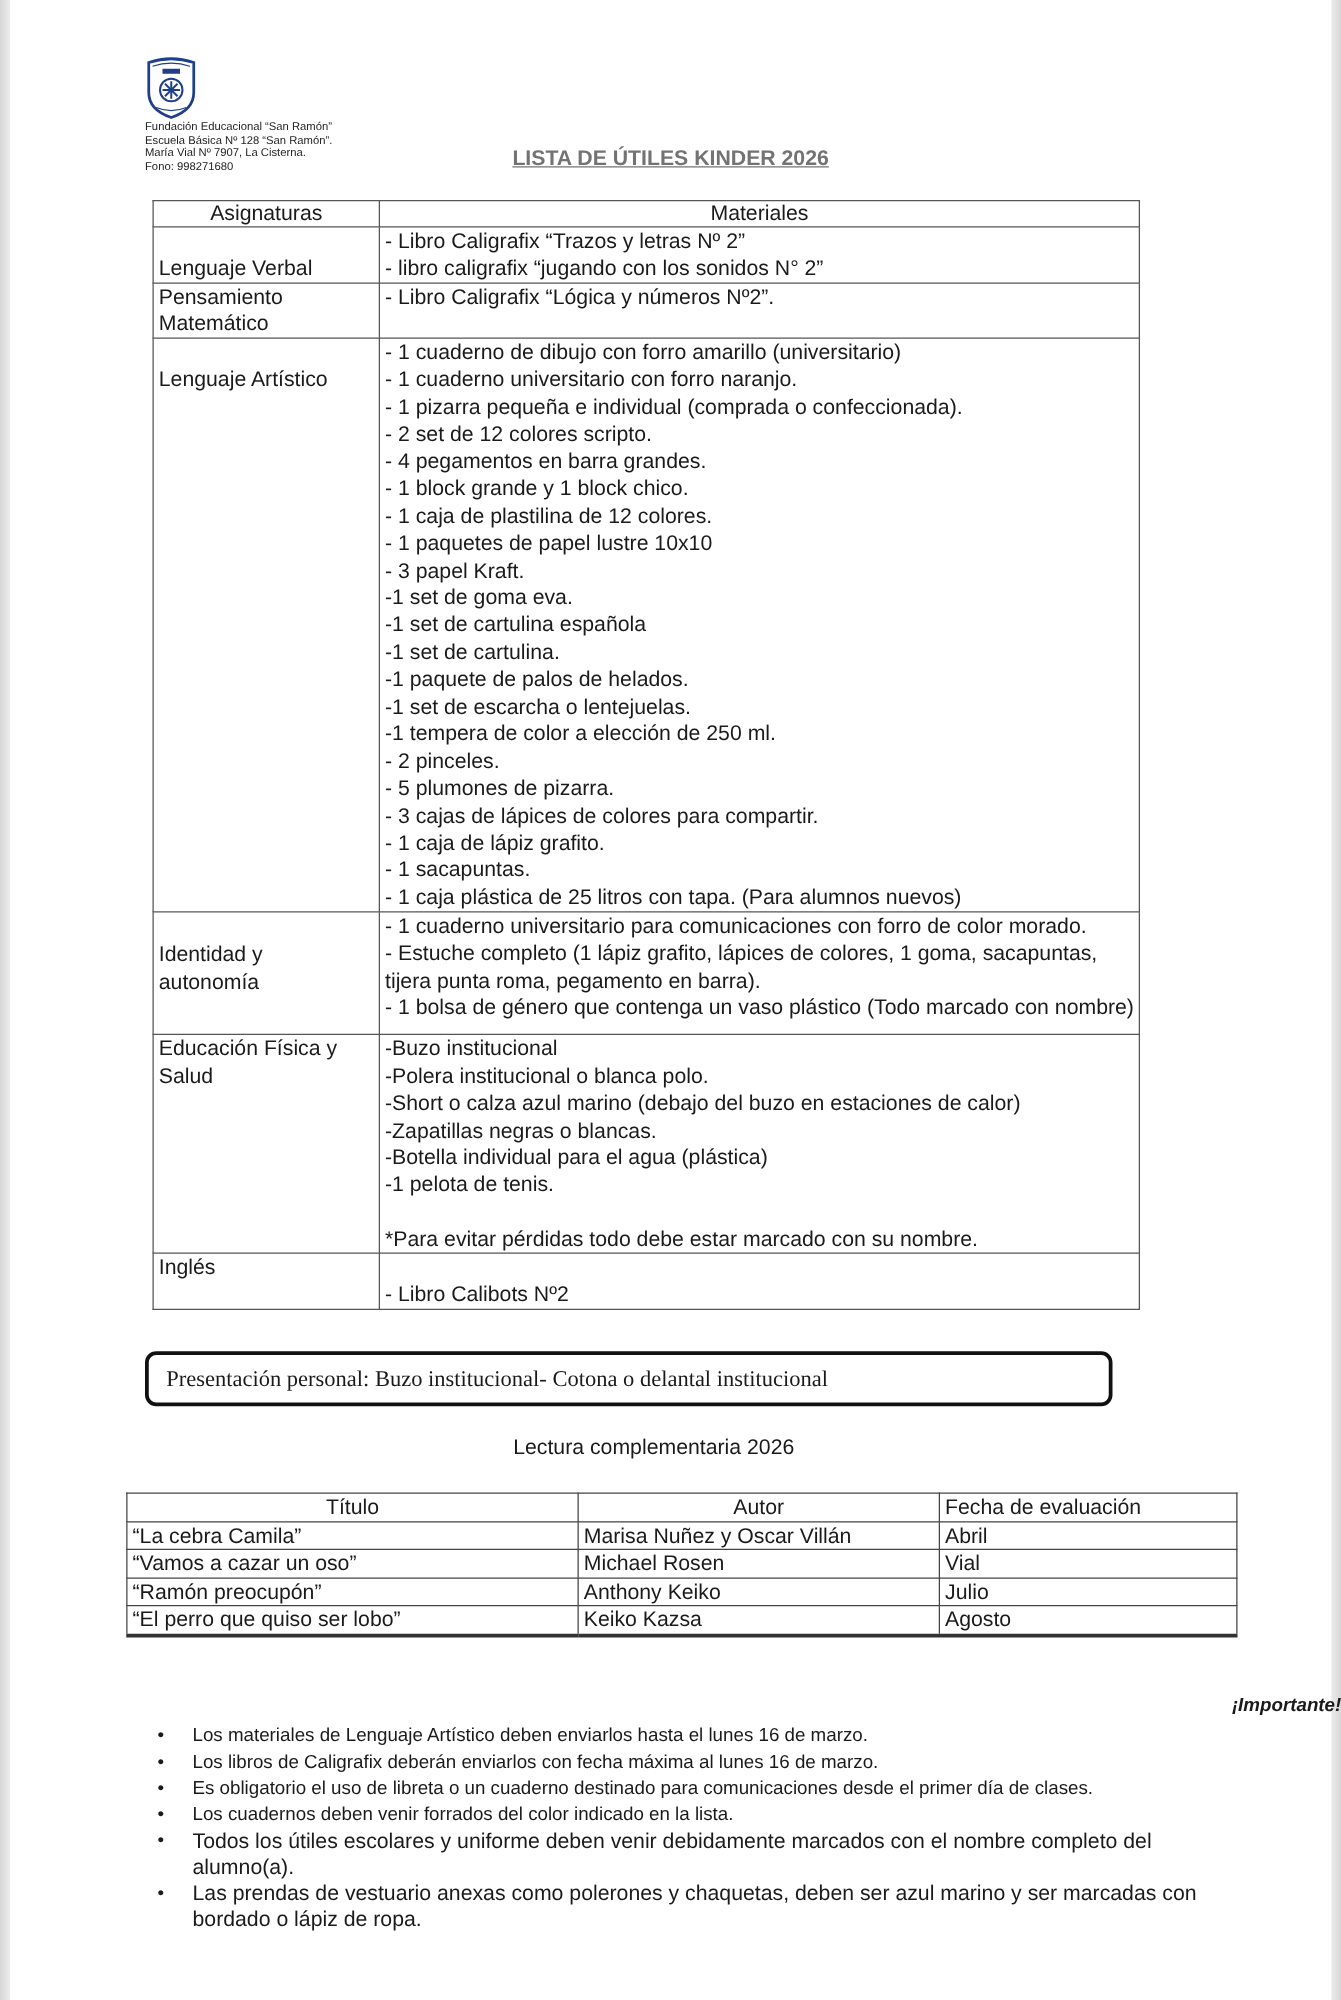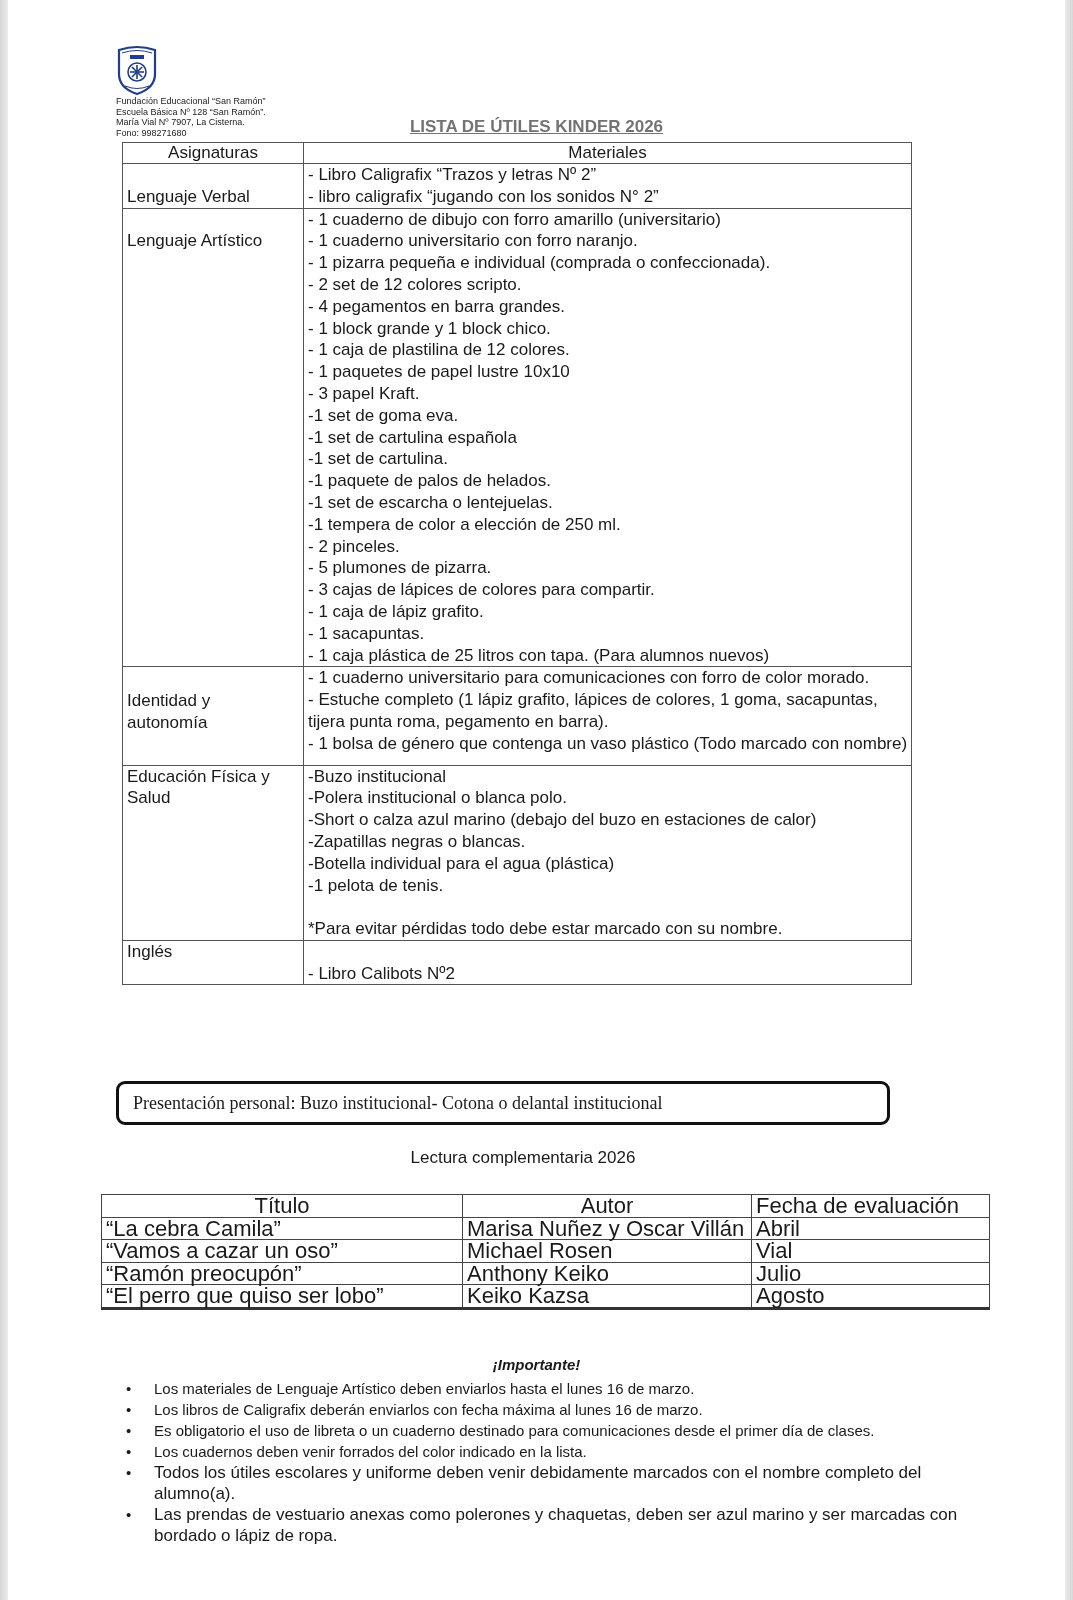--- a/index.html
+++ b/index.html
@@ -10,43 +10,43 @@
   .edge-left { position: absolute; left: 0; top: 0; width: 8px; height: 1600px; background: linear-gradient(to right, #d6d6d6, #ececec); }
   .edge-right { position: absolute; right: 0; top: 0; width: 8px; height: 1600px; background: linear-gradient(to left, #d6d6d6, #ececec); }
 
   .header { position: absolute; left: 116px; top: 44px; display: flex; align-items: flex-start; flex-direction: column; }
   .logo { width: 42px; height: 52px; margin-right: 5px; }
   .school-lines { font-size: 9px; line-height: 10.5px; color: #222; }
 
   .title { position: absolute; left: 0; width: 1073px; top: 117px; text-align: center; font-weight: bold; font-size: 17px; text-decoration: underline; color: #737373; }
 
   table { border-collapse: collapse; position: absolute; }
-  .main-table { left: 122px; top: 142px; width: 754px; font-size: 17px; }
+  .main-table { left: 122px; top: 160px; width: 754px; font-size: 17px; }
   .main-table td, .main-table th { border: 1.5px solid #555; padding: 0 4px; vertical-align: top; line-height: 21.8px; font-weight: normal; }
   .main-table th { text-align: center; line-height: 20px; }
   .col-subj { width: 186px; }
   .subj-bottom { vertical-align: bottom !important; }
   .subj-middle { vertical-align: middle !important; }
   .mat-line { white-space: nowrap; }
   .mat-line.wrap { white-space: normal; }
 
   .presentation {
     position: absolute; left: 116px; top: 1081px; width: 774px; height: 44px;
     border: 3px solid #111; border-radius: 9px; box-sizing: border-box;
     font-family: "Liberation Serif", serif; font-size: 18px; line-height: 38px; padding-left: 14px;
   }
 
   .reading-title { position: absolute; left: 0; width: 1046px; top: 1148px; text-align: center; font-size: 17px; }
 
-  .reading-table { left: 101px; top: 1194px; width: 889px; font-size: 22px; }
+  .reading-table { left: 101px; top: 1194px; width: 889px; font-size: 17px; }
   .reading-table td, .reading-table th { border: 1.5px solid #444; padding: 0 4px; line-height: 21.5px; font-weight: normal; text-align: left; white-space: nowrap; }
   .reading-table th.center { text-align: center; }
   .reading-table tr:last-child td { border-bottom: 3px solid #333; }
 
-  .important-title { position: absolute; left: 0; width: 1073px; top: 1356px; text-align: center; font-weight: bold; font-style: italic; font-size: 15px; }
+  .important-title { position: absolute; left: 0; width: 1073px; top: 1356px; text-align: right; font-weight: bold; font-style: italic; font-size: 15px; }
   .notes { position: absolute; left: 126px; top: 1378px; width: 880px; margin: 0; padding: 0; list-style: none; font-size: 15px; }
   .notes li { position: relative; padding-left: 28px; line-height: 21px; }
   .notes li.big { font-size: 17px; }
   .bullet { position: absolute; left: 0; top: 0; font-size: 15px; }
 </style>
 </head>
 <body>
 
 <div class="edge-left"></div>
 <div class="edge-right"></div>
@@ -79,20 +79,26 @@
   <tbody>
       <tr>
     <th class="col-subj">Asignaturas</th>
     <th>Materiales</th>
   </tr>
   <tr>
     <td class="subj-bottom">Lenguaje Verbal</td>
     <td>
       <div class="mat-line">- Libro Caligrafix “Trazos y letras Nº 2”</div>
       <div class="mat-line">- libro caligrafix “jugando con los sonidos N° 2”</div>
+    </td>
+  </tr>
+  <tr>
+    <td>Pensamiento Matemático</td>
+    <td>
+      <div class="mat-line">- Libro Caligrafix “Lógica y números Nº2”.</div>
     </td>
   </tr>
   <tr>
     <td>
           <div style="margin-top:21.8px">Lenguaje Artístico</div>
         </td>
     <td id="artistic-cell">
           <div class="mat-line">- 1 cuaderno de dibujo con forro amarillo (universitario)</div>
           <div class="mat-line">- 1 cuaderno universitario con forro naranjo.</div>
           <div class="mat-line">- 1 pizarra pequeña e individual (comprada o confeccionada).</div>

